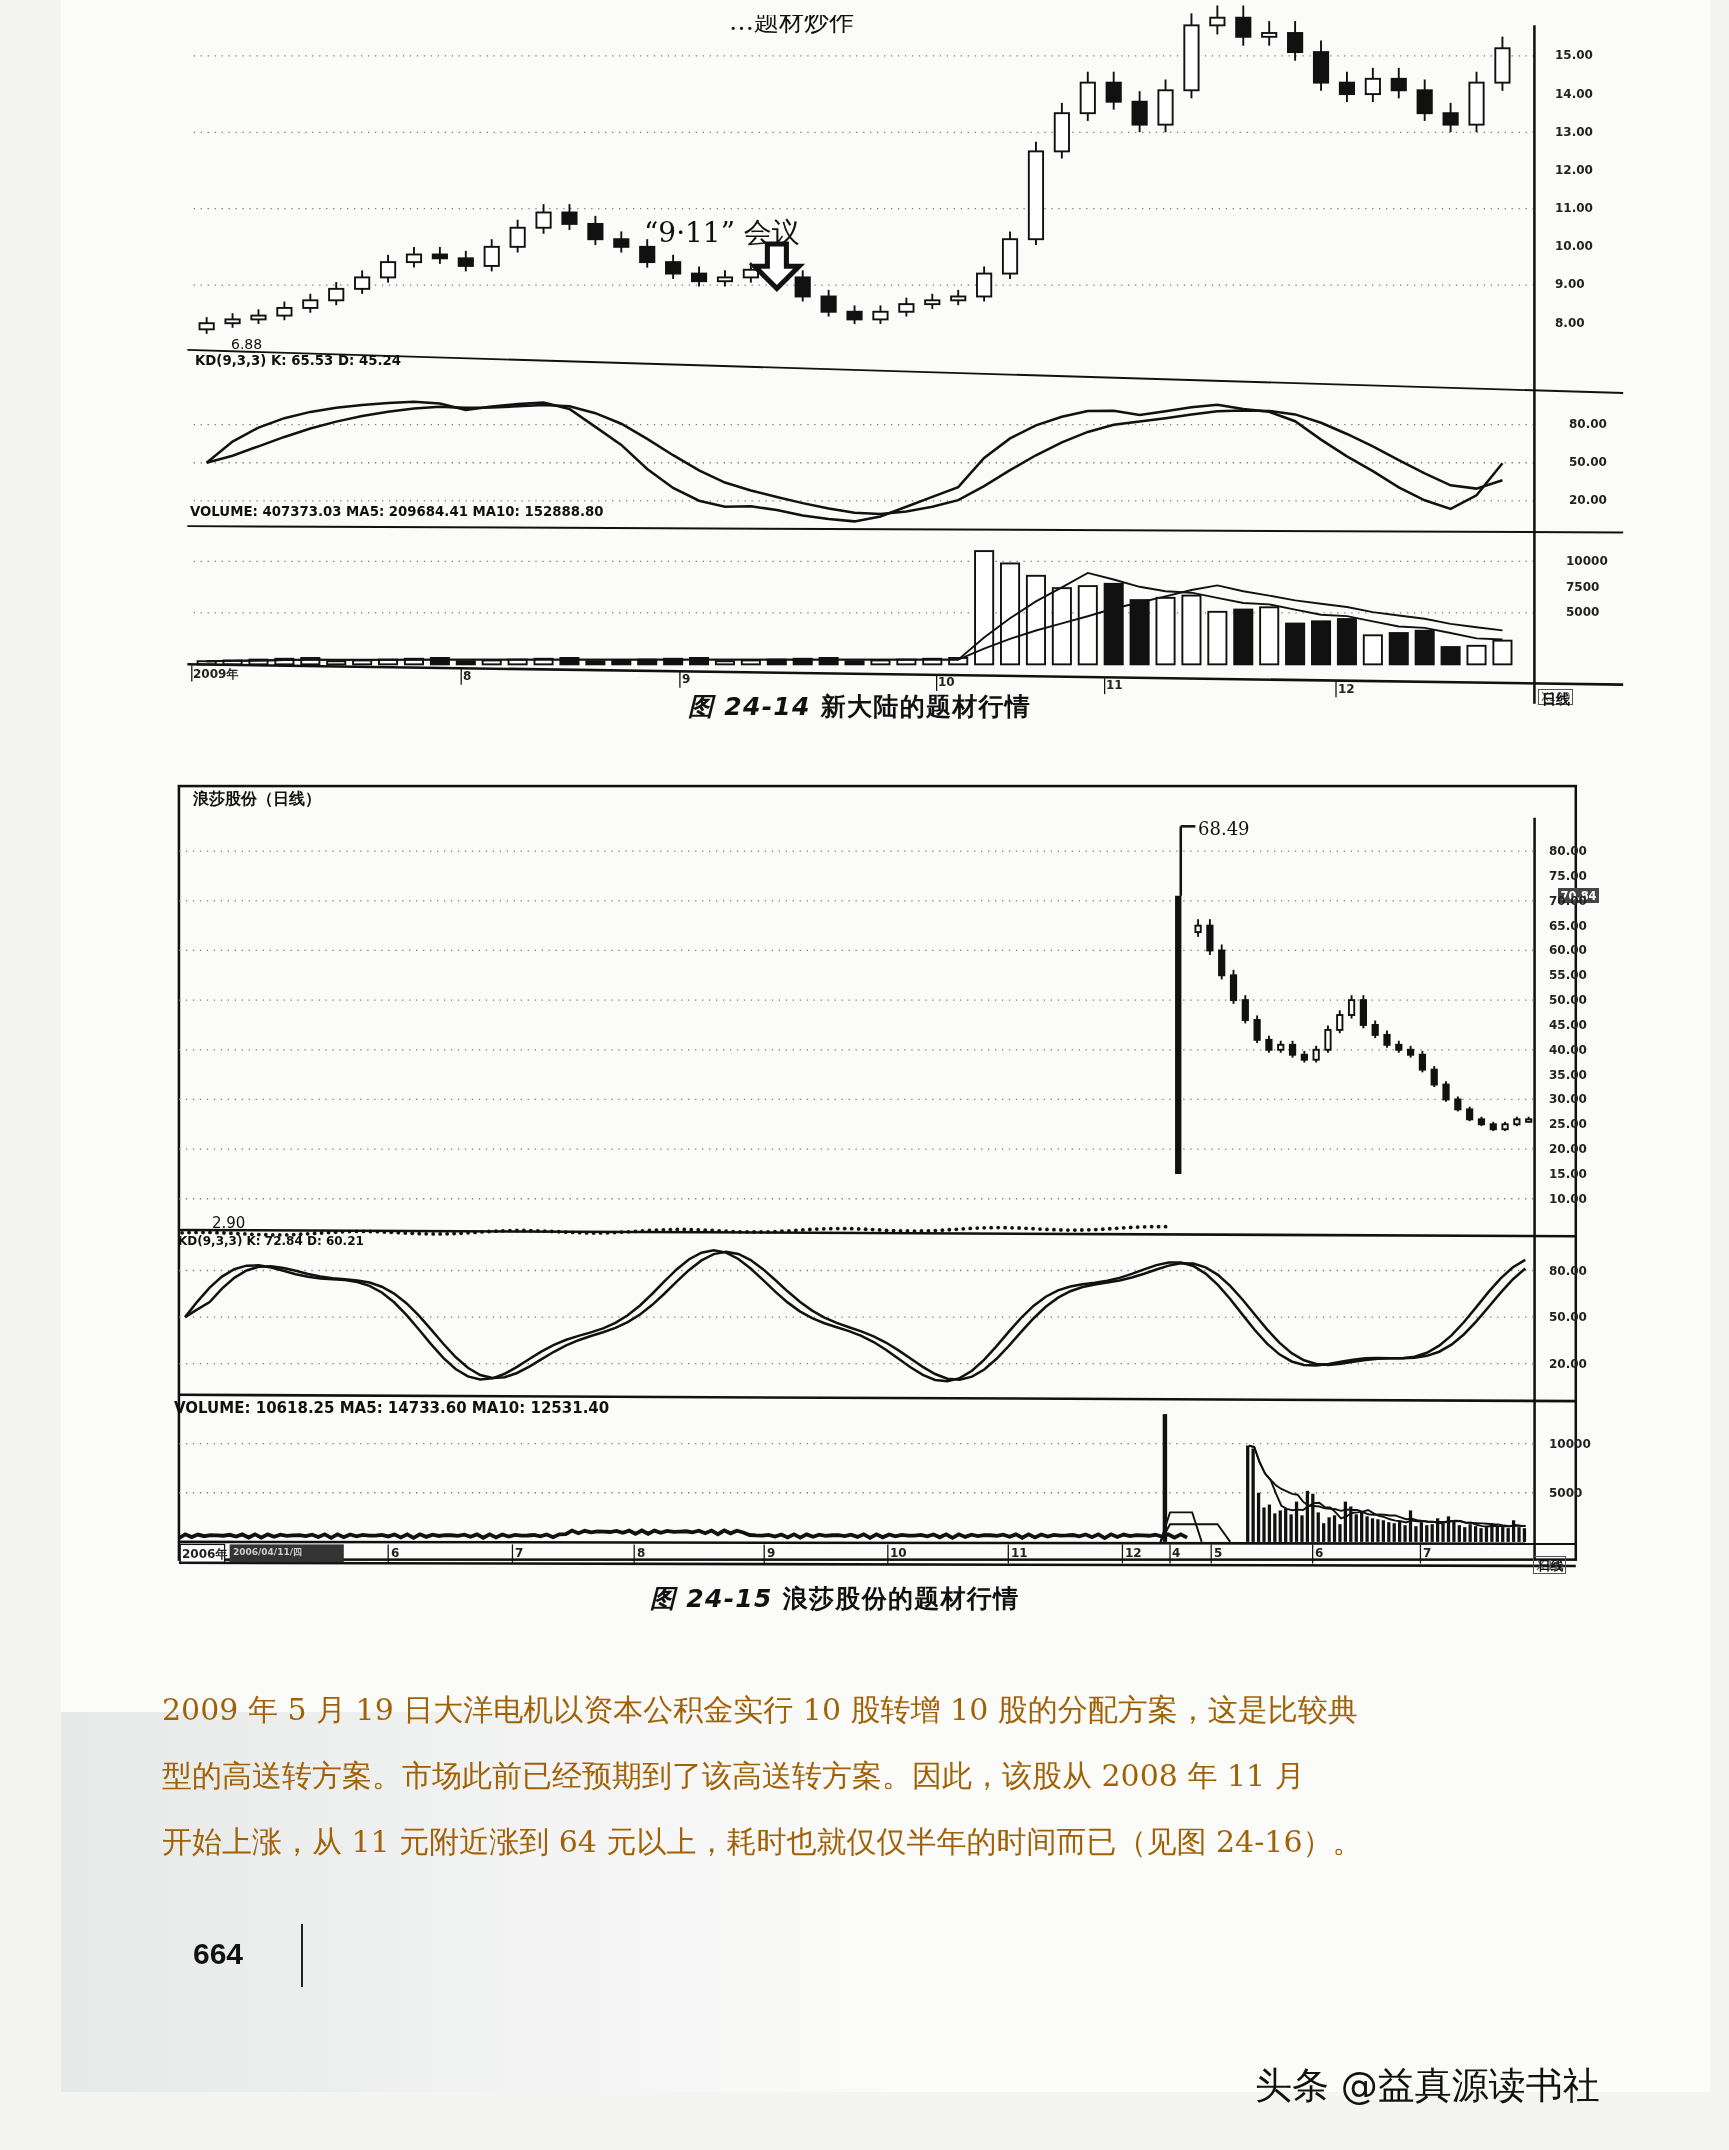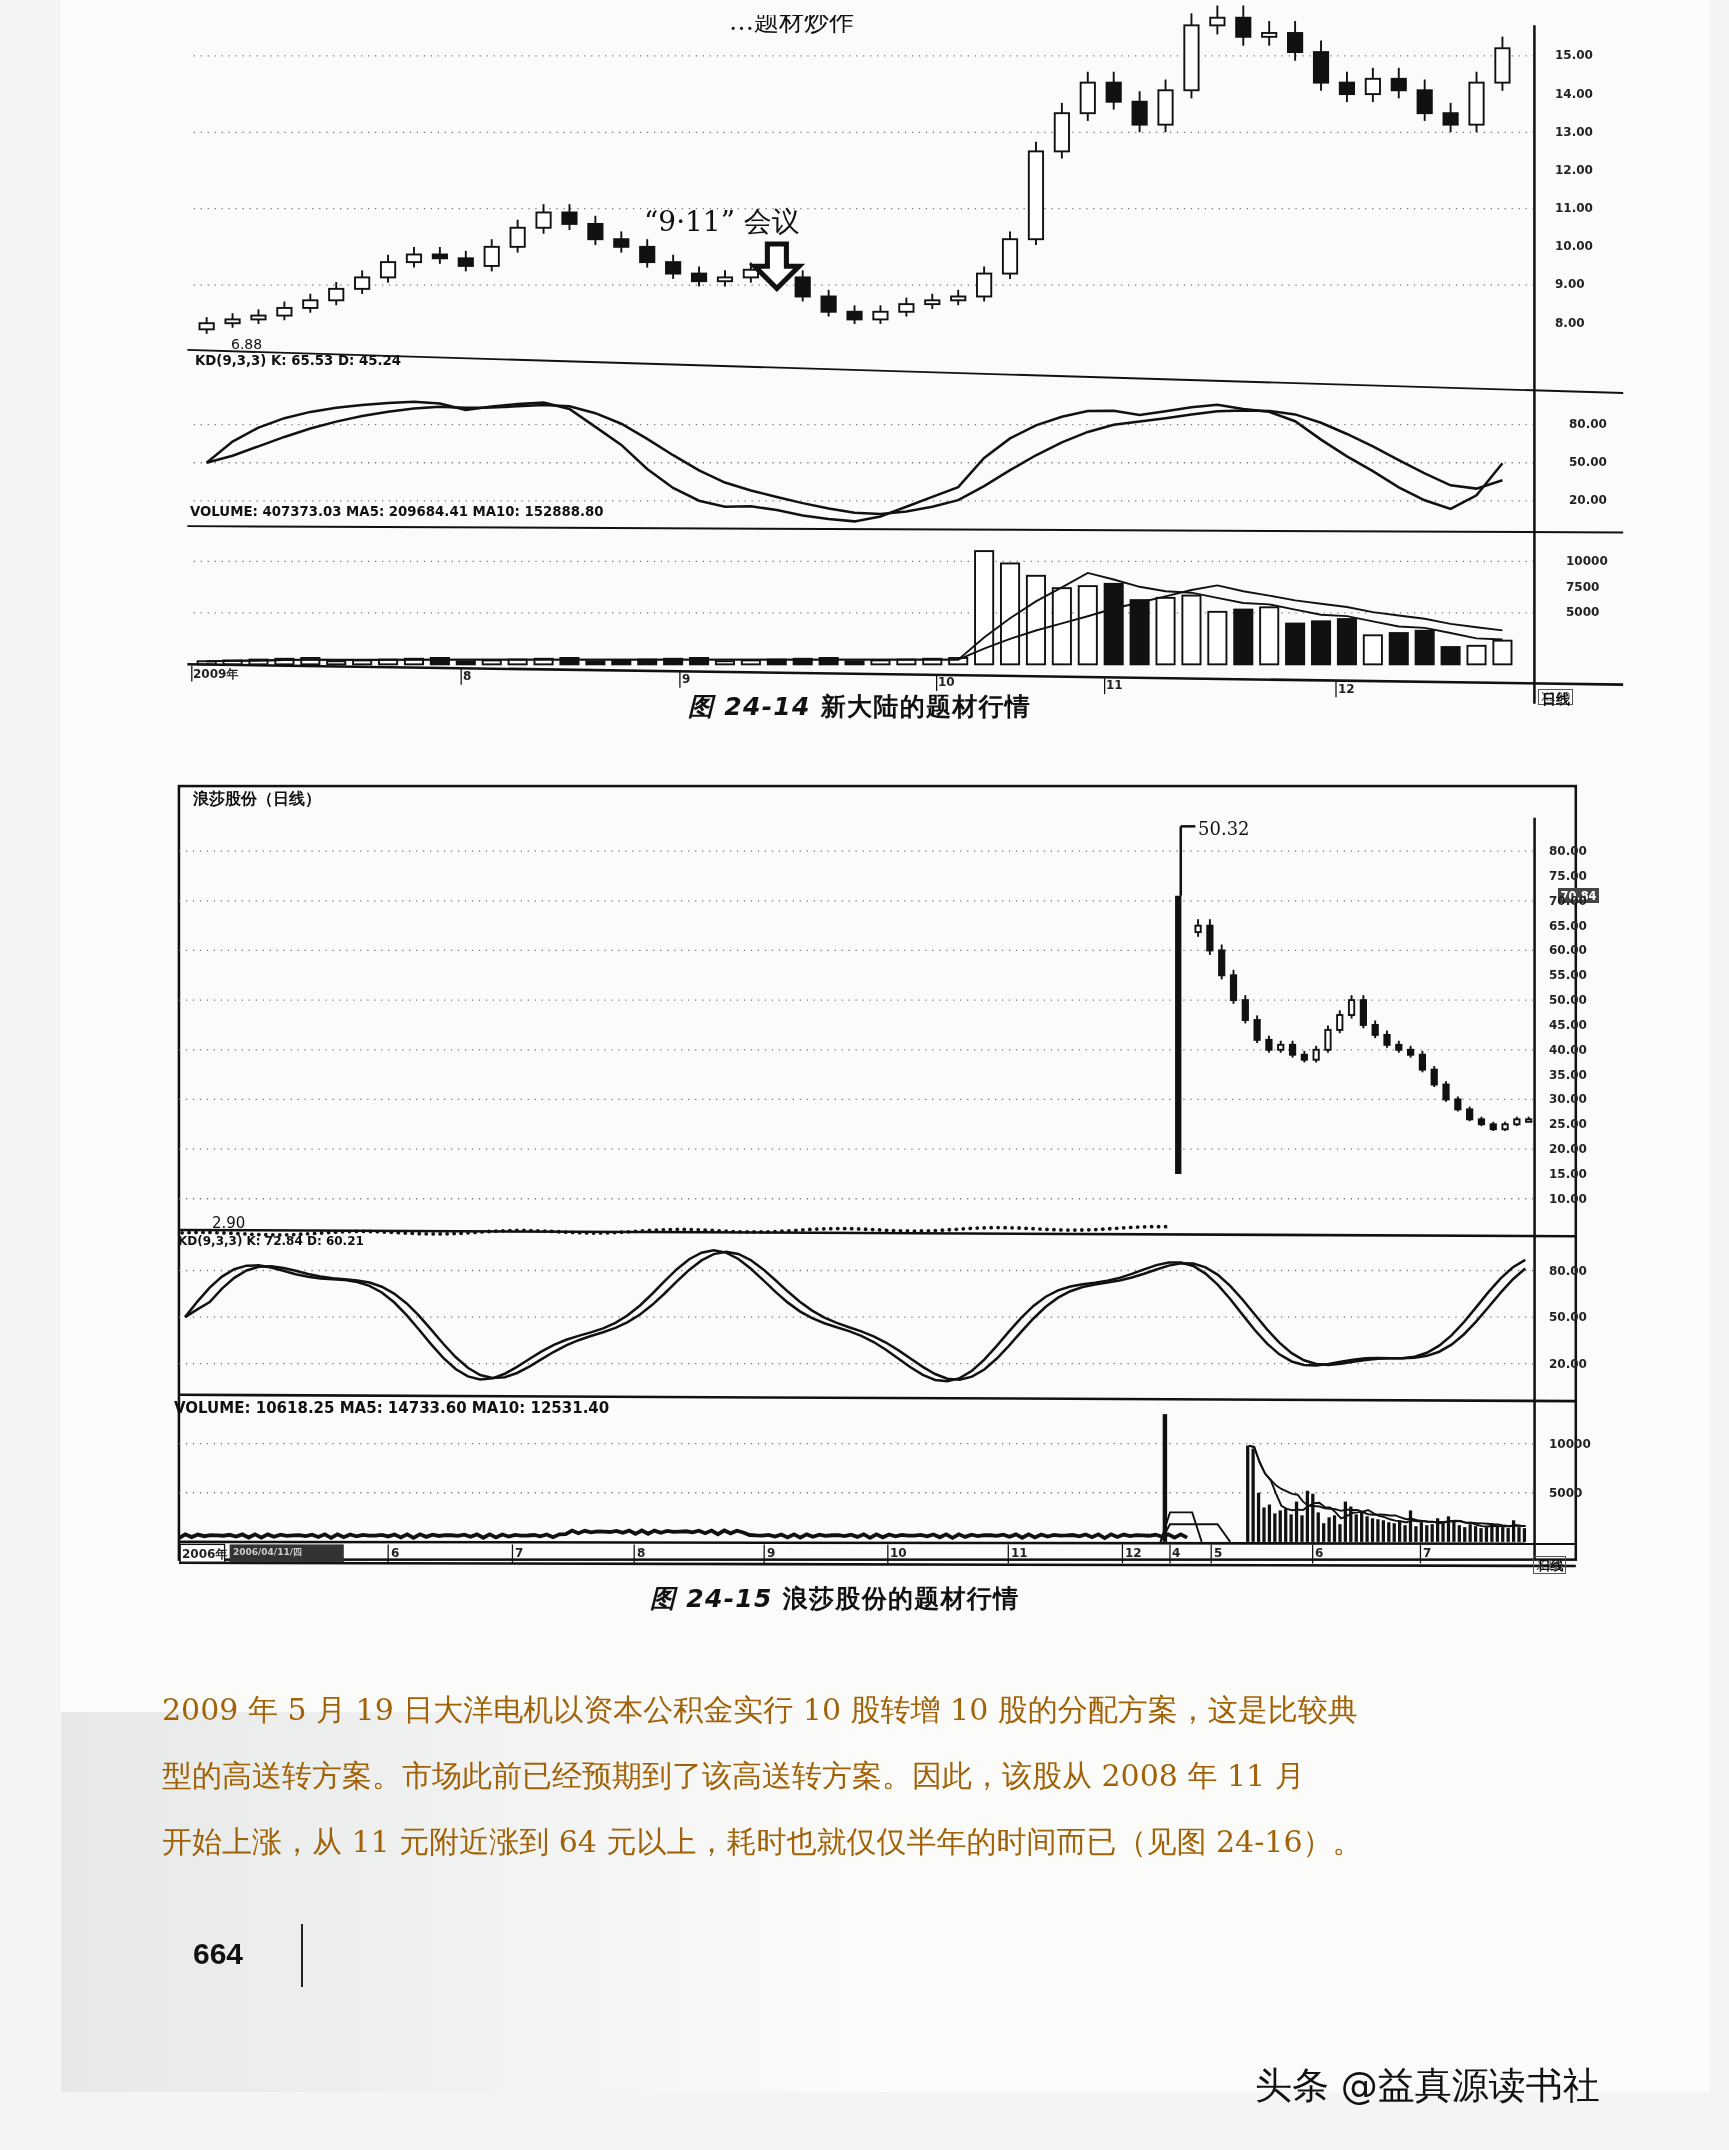--- a/index.html
+++ b/index.html
@@ -201,21 +201,21 @@
       <line x1="295" y1="1048" x2="2560" y2="1080" stroke="#111" stroke-width="4"></line>
       <line x1="2420" y1="40" x2="2420" y2="1110" stroke="#111" stroke-width="4"></line>
       <line x1="302" y1="1050" x2="302" y2="1075" stroke="#111" stroke-width="2"></line>
       <line x1="727" y1="1055" x2="727" y2="1080" stroke="#111" stroke-width="2"></line>
       <line x1="1072" y1="1060" x2="1072" y2="1085" stroke="#111" stroke-width="2"></line>
       <line x1="1477" y1="1065" x2="1477" y2="1090" stroke="#111" stroke-width="2"></line>
       <line x1="1742" y1="1070" x2="1742" y2="1095" stroke="#111" stroke-width="2"></line>
       <line x1="2107" y1="1075" x2="2107" y2="1100" stroke="#111" stroke-width="2"></line>
     </svg>
   <div class="lbl" style="left:729px;top:5px;font-size:25px;font-weight:normal;font-family:'DejaVu Serif',serif;clip-path:inset(30% 0 0 0);">…题材炒作</div>
-  <div class="annot" style="left:644px;top:203px;">“9·11” 会议</div>
+  <div class="annot" style="left:644px;top:214px;">“9·11” 会议</div>
   <div class="lbl" style="left:231px;top:336px;font-size:14px;font-weight:normal;">6.88</div>
   <div class="lbl" style="left:195px;top:353px;font-size:13.3px;">KD(9,3,3) K: 65.53 D: 45.24</div>
   <div class="lbl" style="left:190px;top:504px;font-size:13.3px;">VOLUME: 407373.03 MA5: 209684.41 MA10: 152888.80</div>
   <div id="fig1-ticks">
       <div class="axis-lbl" style="left: 1555px; top: 48px;">15.00</div>
       <div class="axis-lbl" style="left: 1555px; top: 87px;">14.00</div>
       <div class="axis-lbl" style="left: 1555px; top: 125px;">13.00</div>
       <div class="axis-lbl" style="left: 1555px; top: 163px;">12.00</div>
       <div class="axis-lbl" style="left: 1555px; top: 201px;">11.00</div>
       <div class="axis-lbl" style="left: 1555px; top: 239px;">10.00</div>
@@ -533,21 +533,21 @@
       <line x1="1205" y1="1286" x2="1205" y2="1316" stroke="#111" stroke-width="2"></line>
       <line x1="1400" y1="1286" x2="1400" y2="1316" stroke="#111" stroke-width="2"></line>
       <line x1="1590" y1="1286" x2="1590" y2="1316" stroke="#111" stroke-width="2"></line>
       <line x1="1770" y1="1286" x2="1770" y2="1316" stroke="#111" stroke-width="2"></line>
       <line x1="1845" y1="1286" x2="1845" y2="1316" stroke="#111" stroke-width="2"></line>
       <line x1="1910" y1="1286" x2="1910" y2="1316" stroke="#111" stroke-width="2"></line>
       <line x1="2070" y1="1286" x2="2070" y2="1316" stroke="#111" stroke-width="2"></line>
       <line x1="2240" y1="1286" x2="2240" y2="1316" stroke="#111" stroke-width="2"></line>
     </svg>
   <div class="lbl" style="left:193px;top:60px;font-size:16px;">浪莎股份（日线）</div>
-  <div class="annot" style="left:1198px;top:89px;font-size:18px;">50.32</div>
+  <div class="annot" style="left:1198px;top:89px;font-size:18px;">68.49</div>
   <div class="lbl" style="left:212px;top:485px;font-size:15px;font-weight:normal;">2.90</div>
   <div class="price-tag" style="left:1558px;top:159px;">70.84</div>
   <div class="lbl" style="left:178px;top:505px;font-size:12px;">KD(9,3,3) K: 72.84 D: 60.21</div>
   <div class="lbl" style="left:174px;top:670px;font-size:15px;">VOLUME: 10618.25 MA5: 14733.60 MA10: 12531.40</div>
   <div id="fig2-ticks">
       <div class="axis-lbl" style="left: 1549px; top: 115px;">80.00</div>
       <div class="axis-lbl" style="left: 1549px; top: 140px;">75.00</div>
       <div class="axis-lbl" style="left: 1549px; top: 165px;">70.00</div>
       <div class="axis-lbl" style="left: 1549px; top: 190px;">65.00</div>
       <div class="axis-lbl" style="left: 1549px; top: 214px;">60.00</div>

